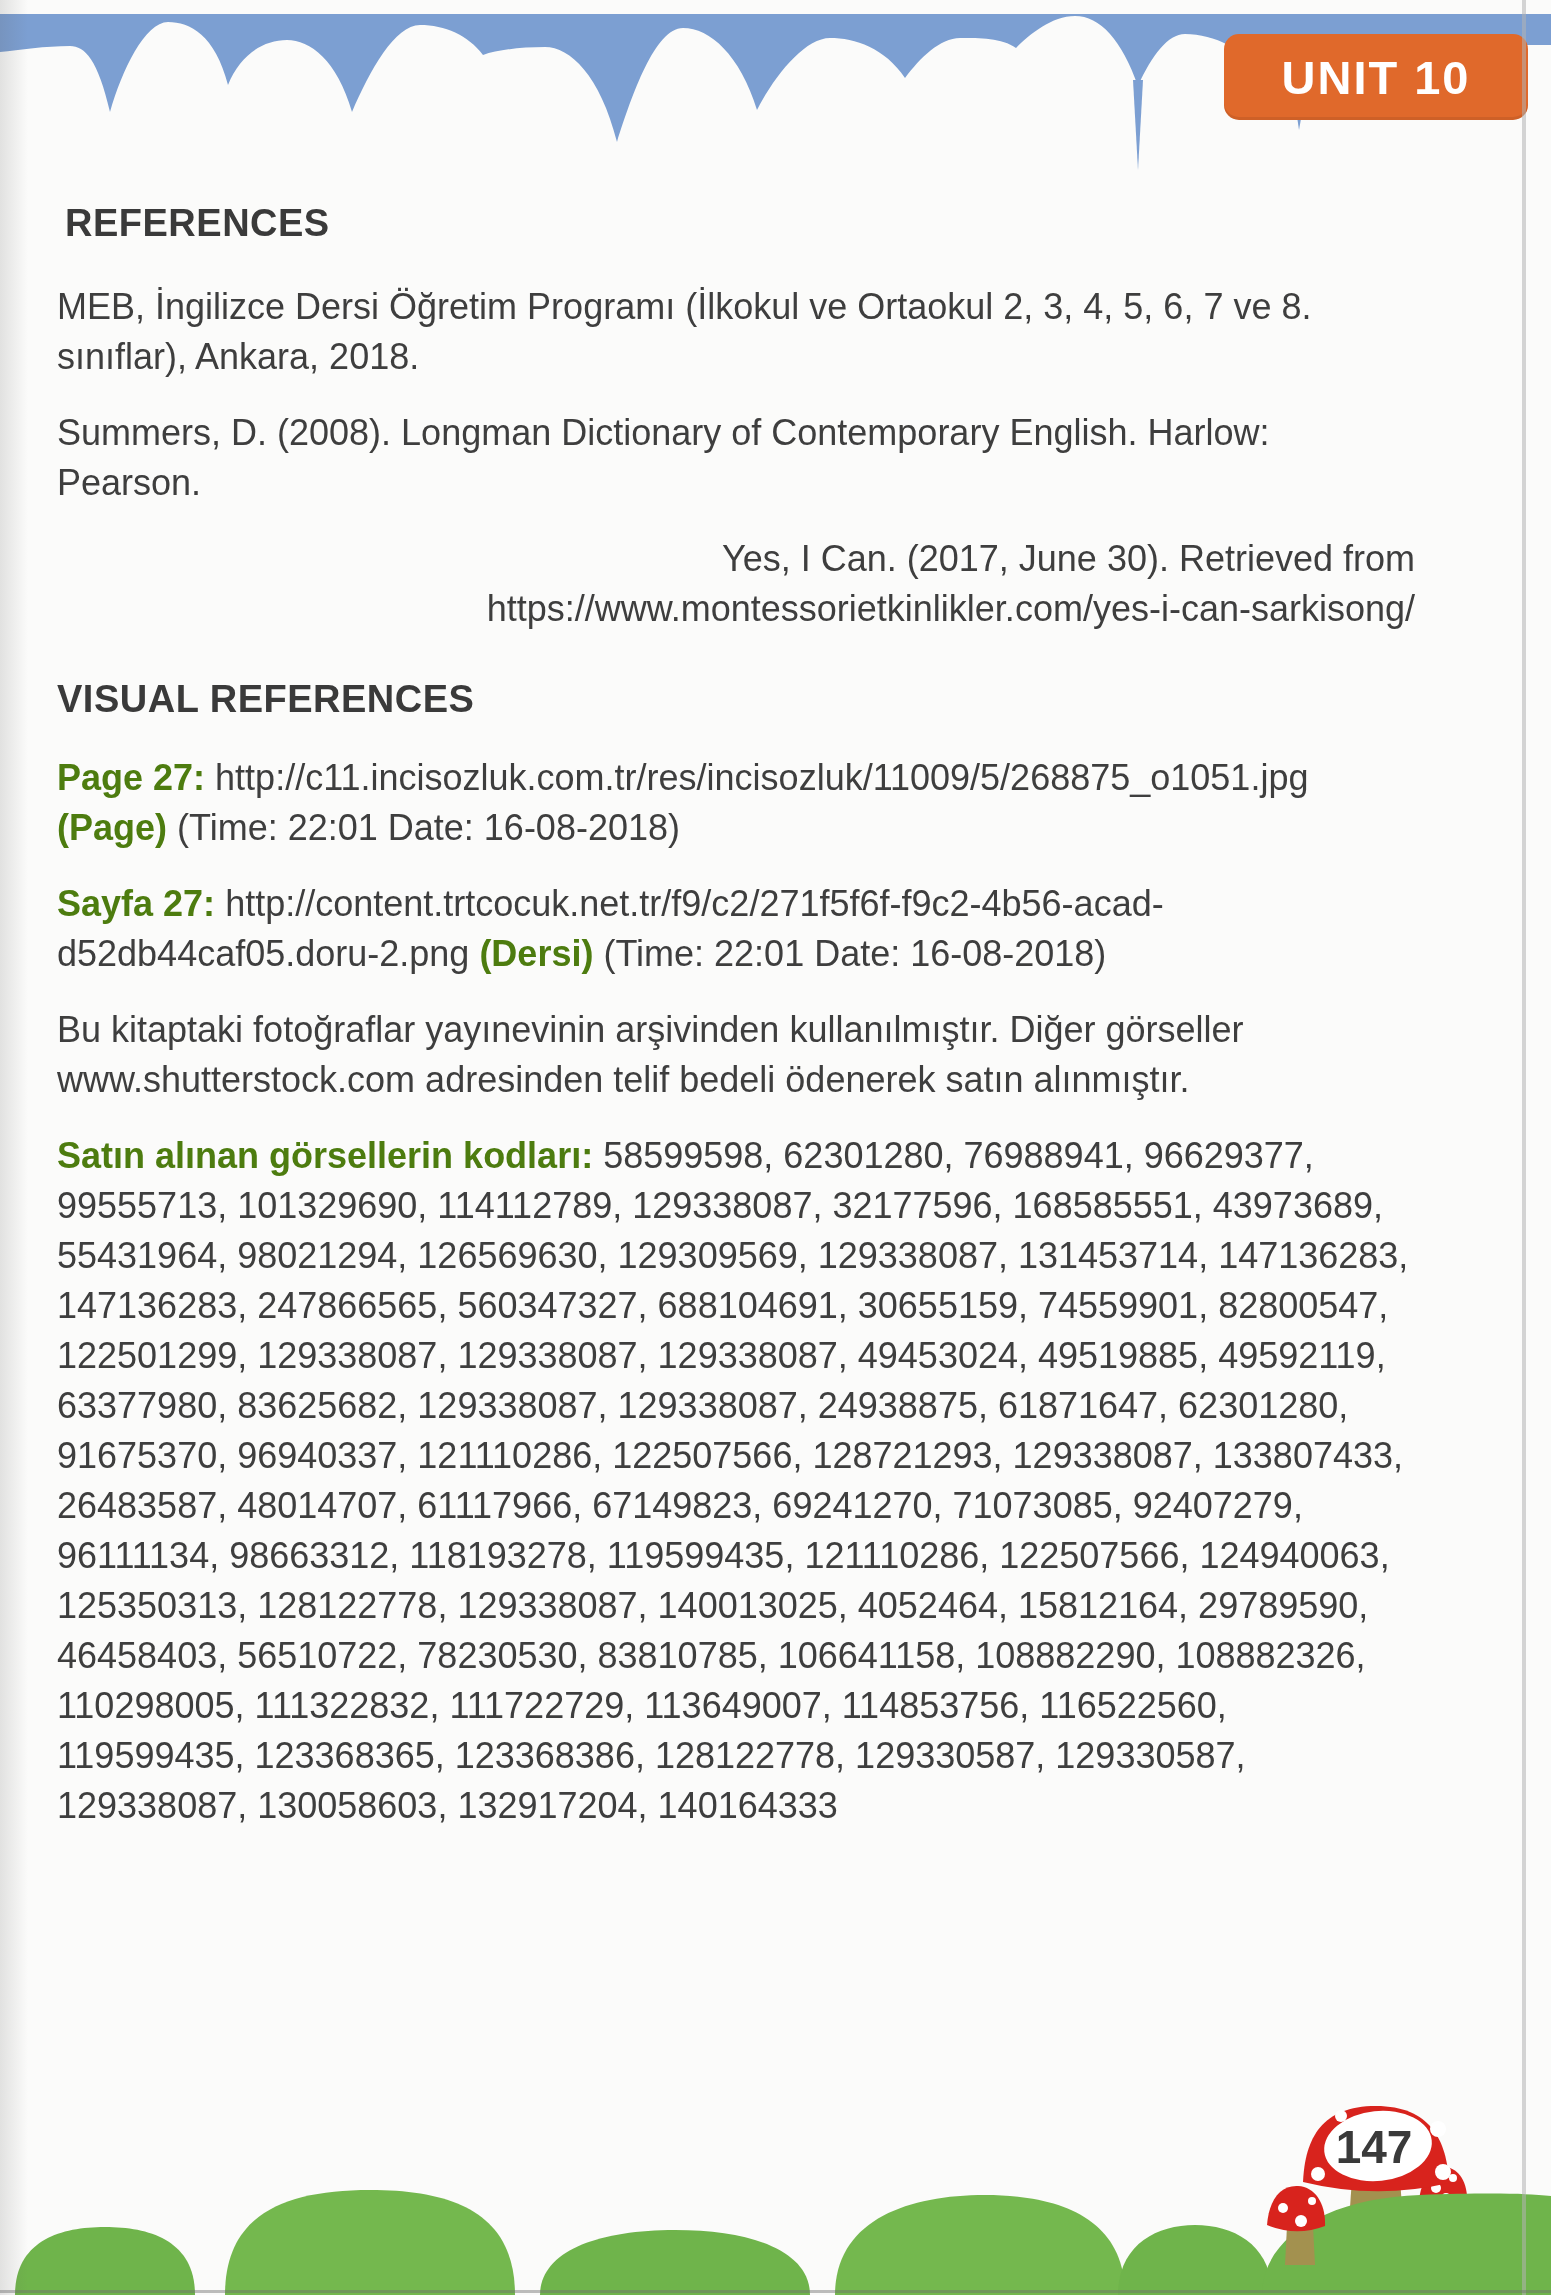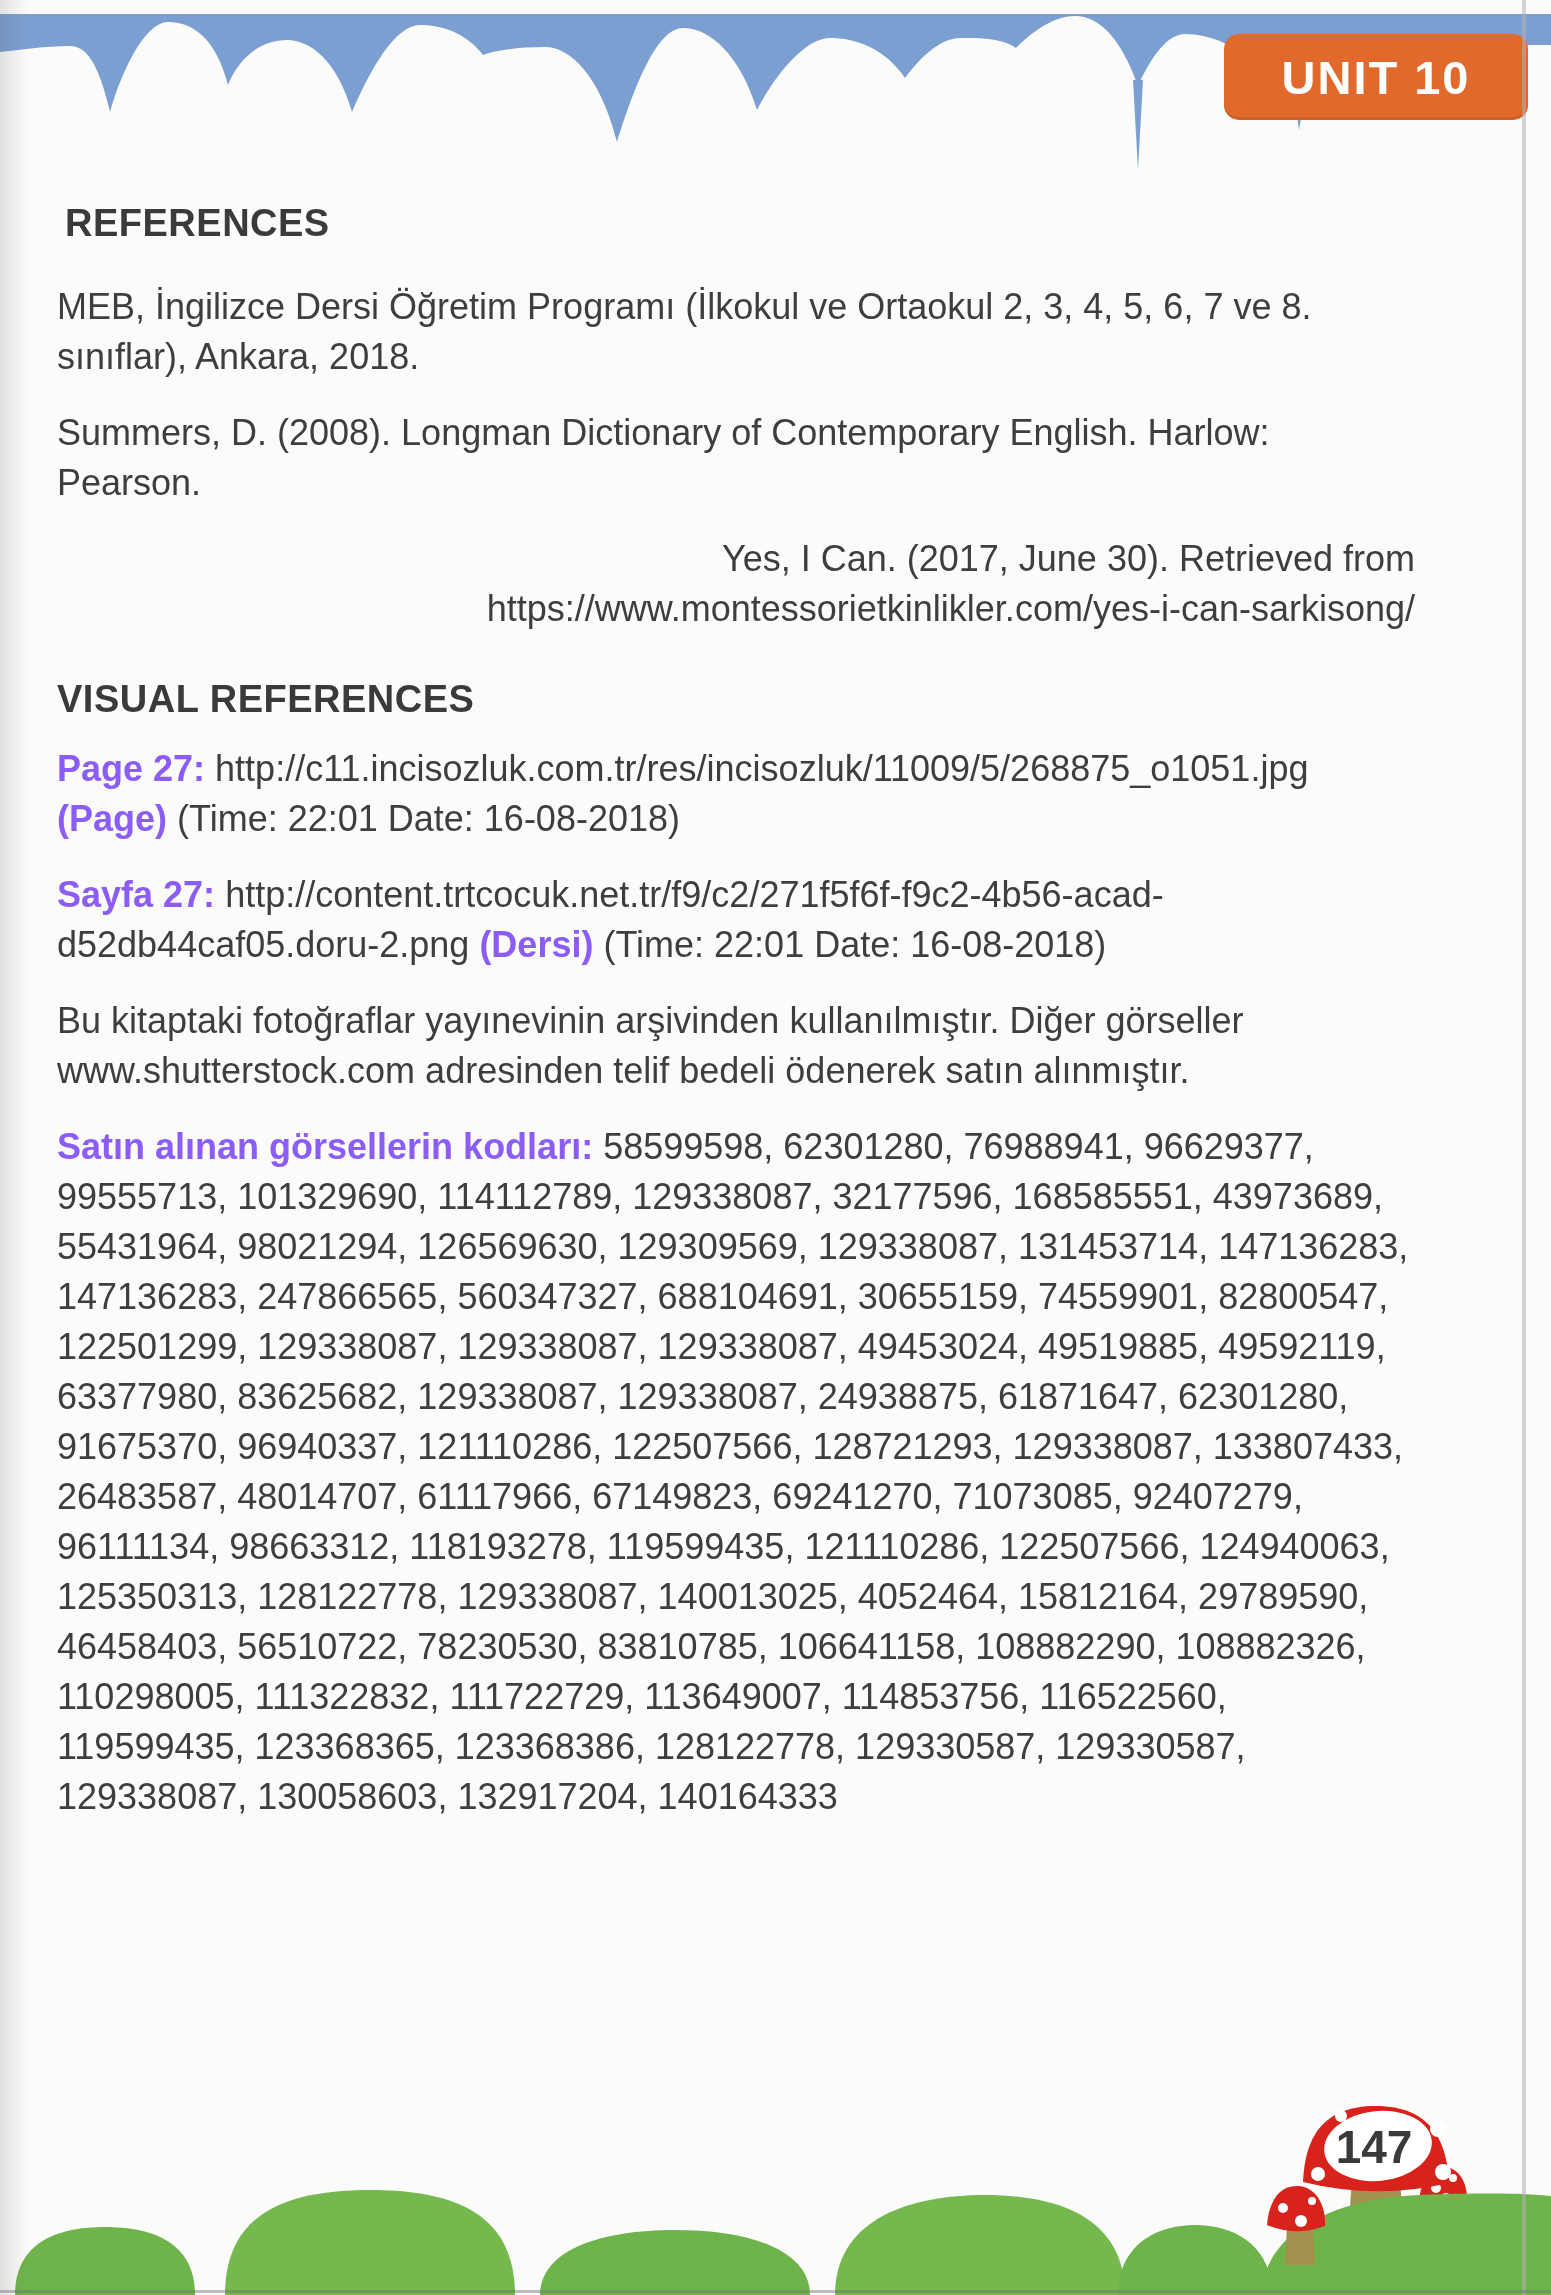--- a/index.html
+++ b/index.html
@@ -20,23 +20,23 @@
   }
   
   .content{
     position:absolute;left:57px;top:198px;width:1358px;
     font-size:36px;line-height:50px;
   }
   .content h1,.content h2{
     font-size:38px;line-height:50px;color:#3a3a3a;
     margin:0 0 34px 8px;font-weight:bold;letter-spacing:.5px;
   }
-  .content h2{margin:40px 0 20px 0;}
+  .content h2{margin:40px 0 29px 0;}
   .content p{margin:0 0 26px 0;}
-  .content b{color:#8b5cf6;}
+  .content b{color:#4d7c0f;}
   .url{overflow-wrap:anywhere;text-align:right;}
   
   .hills-svg{position:absolute;left:0;bottom:0;width:1551px;height:245px;display:block;}
   
   .edge-right{position:absolute;top:0;left:1522px;width:4px;height:100%;
     background:#b2b2b2;opacity:.55;}
   .edge-left{position:absolute;top:0;left:0;width:28px;height:100%;
     background:linear-gradient(to right, rgba(90,90,90,.16), rgba(90,90,90,0));}
   .edge-bottom{position:absolute;left:0;bottom:2px;width:100%;height:3px;
     background:rgba(110,110,110,.45);}

